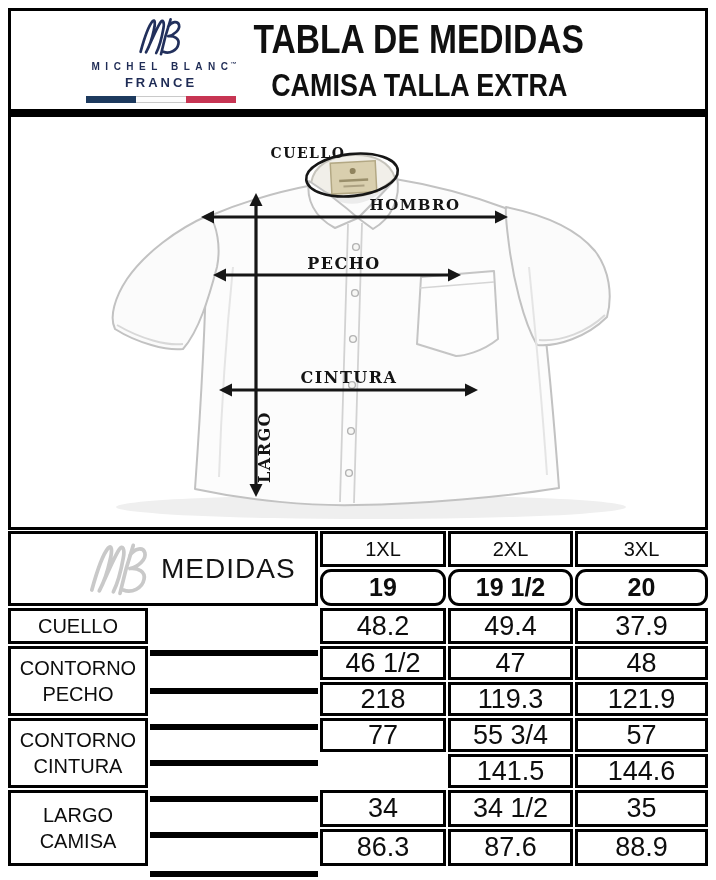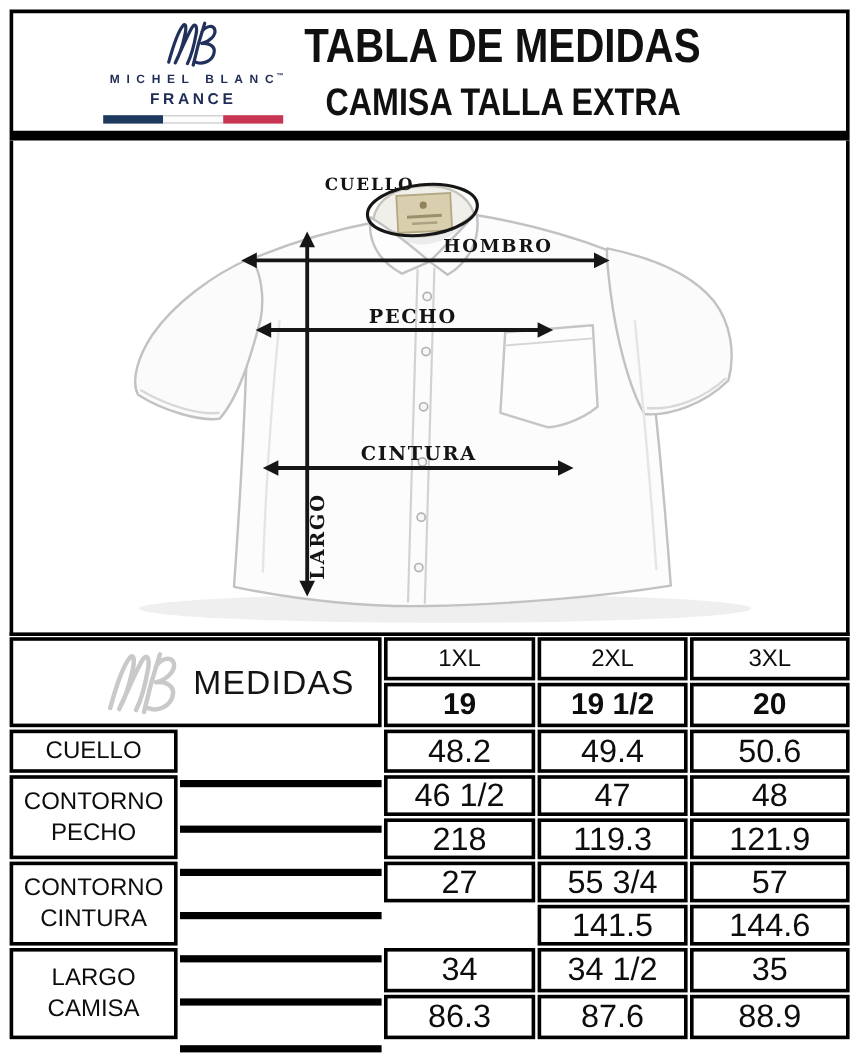--- a/index.html
+++ b/index.html
@@ -26,21 +26,21 @@
   .figure svg{display:block;width:700px;height:410px;}
   .diag-label{font-family:"DejaVu Serif",serif;font-weight:700;fill:#141414;letter-spacing:1.5px;}
 
   
   .mtable{margin-top:1px;display:grid;grid-template-columns:140px 168px 126px 125px 133px;grid-template-rows:36px 37px 36px 34px 34px 34px 34px 37px 37px;gap:2px;width:716px;}
   .tc{box-sizing:border-box;border:3px solid #000;background:#fff;display:flex;align-items:center;justify-content:center;text-align:center;overflow:hidden;}
   .tc-medidas{justify-content:flex-start;position:relative;}
   .tc-medidas .wm{position:absolute;left:68px;top:8px;width:82px;height:58px;color:#c9c9c9;}
   .tc-medidas .medidas-text{margin-left:150px;font-size:28px;letter-spacing:1px;color:#141414;position:relative;z-index:2;}
   .t-size{font-size:20px;}
-  .t-collar{font-size:25px;font-weight:700;}
+  .t-collar{font-size:25px;font-weight:700;border-radius:11px;}
   .t-label{font-size:20px;line-height:1.3;padding:0 6px;}
   .t-unit{font-size:17px;letter-spacing:0.2px;margin-top:42px;}
   .t-val{font-size:27px;}
 </style>
 </head>
 <body>
 
 <svg width="0" height="0" style="position:absolute" aria-hidden="true">
   <symbol id="mb-mono" viewBox="0 0 80 70">
     <g fill="none" stroke="currentColor" stroke-linecap="round" stroke-linejoin="round">
@@ -170,35 +170,35 @@
     <div class="tc t-size" style="grid-area:1/4">2XL</div>
     <div class="tc t-size" style="grid-area:1/5">3XL</div>
     <div class="tc t-collar" style="grid-area:2/3">19</div>
     <div class="tc t-collar" style="grid-area:2/4">19 1/2</div>
     <div class="tc t-collar" style="grid-area:2/5">20</div>
 
     <div class="tc t-label" style="grid-area:3/1">CUELLO</div>
     <div class="tc t-unit" style="grid-area:3/2">CENTIMETROS</div>
     <div class="tc t-val" style="grid-area:3/3">48.2</div>
     <div class="tc t-val" style="grid-area:3/4">49.4</div>
-    <div class="tc t-val" style="grid-area:3/5">50.6</div>
+    <div class="tc t-val" style="grid-area:3/5">37.9</div>
 
     <div class="tc t-label" style="grid-area:4/1/6/2">CONTORNO PECHO</div>
     <div class="tc t-unit" style="grid-area:4/2">PULGADAS</div>
     <div class="tc t-val" style="grid-area:4/3">46 1/2</div>
     <div class="tc t-val" style="grid-area:4/4">47</div>
     <div class="tc t-val" style="grid-area:4/5">48</div>
     <div class="tc t-unit" style="grid-area:5/2">CENTIMETROS</div>
     <div class="tc t-val" style="grid-area:5/3">218</div>
     <div class="tc t-val" style="grid-area:5/4">119.3</div>
     <div class="tc t-val" style="grid-area:5/5">121.9</div>
 
     <div class="tc t-label" style="grid-area:6/1/8/2">CONTORNO CINTURA</div>
     <div class="tc t-unit" style="grid-area:6/2">PULGADAS</div>
-    <div class="tc t-val" style="grid-area:6/3">27</div>
+    <div class="tc t-val" style="grid-area:6/3">77</div>
     <div class="tc t-val" style="grid-area:6/4">55 3/4</div>
     <div class="tc t-val" style="grid-area:6/5">57</div>
     <div class="tc t-unit" style="grid-area:7/2">CENTIMETROS</div>
     <div class="tc t-val" style="grid-area:7/4">141.5</div>
     <div class="tc t-val" style="grid-area:7/5">144.6</div>
 
     <div class="tc t-label" style="grid-area:8/1/10/2">LARGO CAMISA</div>
     <div class="tc t-unit" style="grid-area:8/2">PULGADAS</div>
     <div class="tc t-val" style="grid-area:8/3">34</div>
     <div class="tc t-val" style="grid-area:8/4">34 1/2</div>

